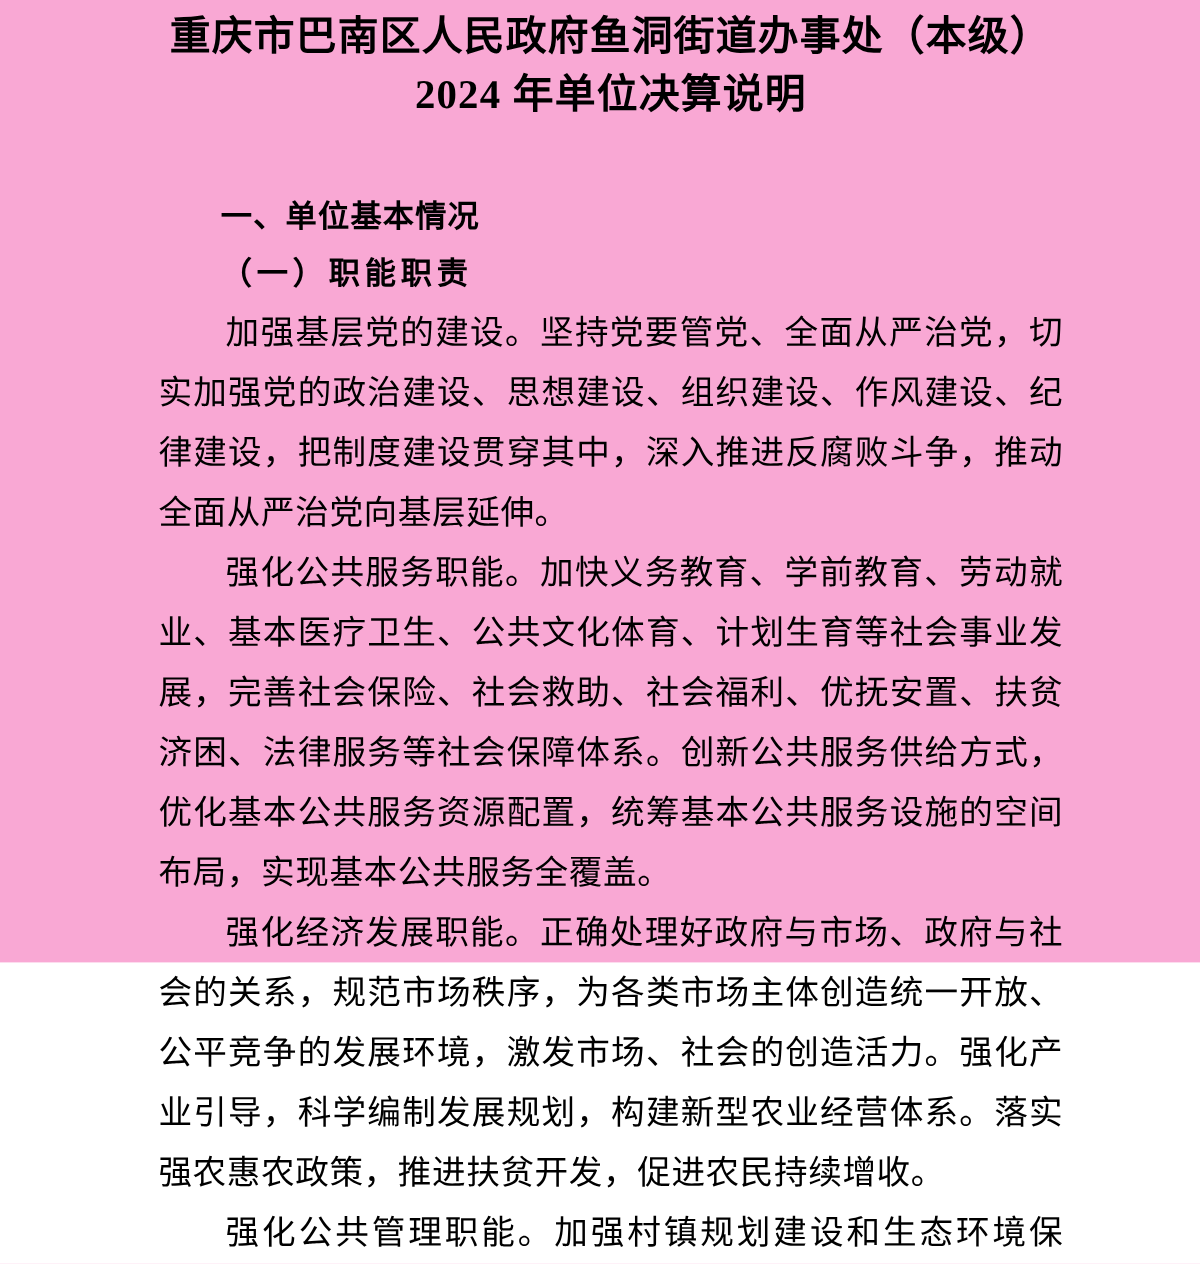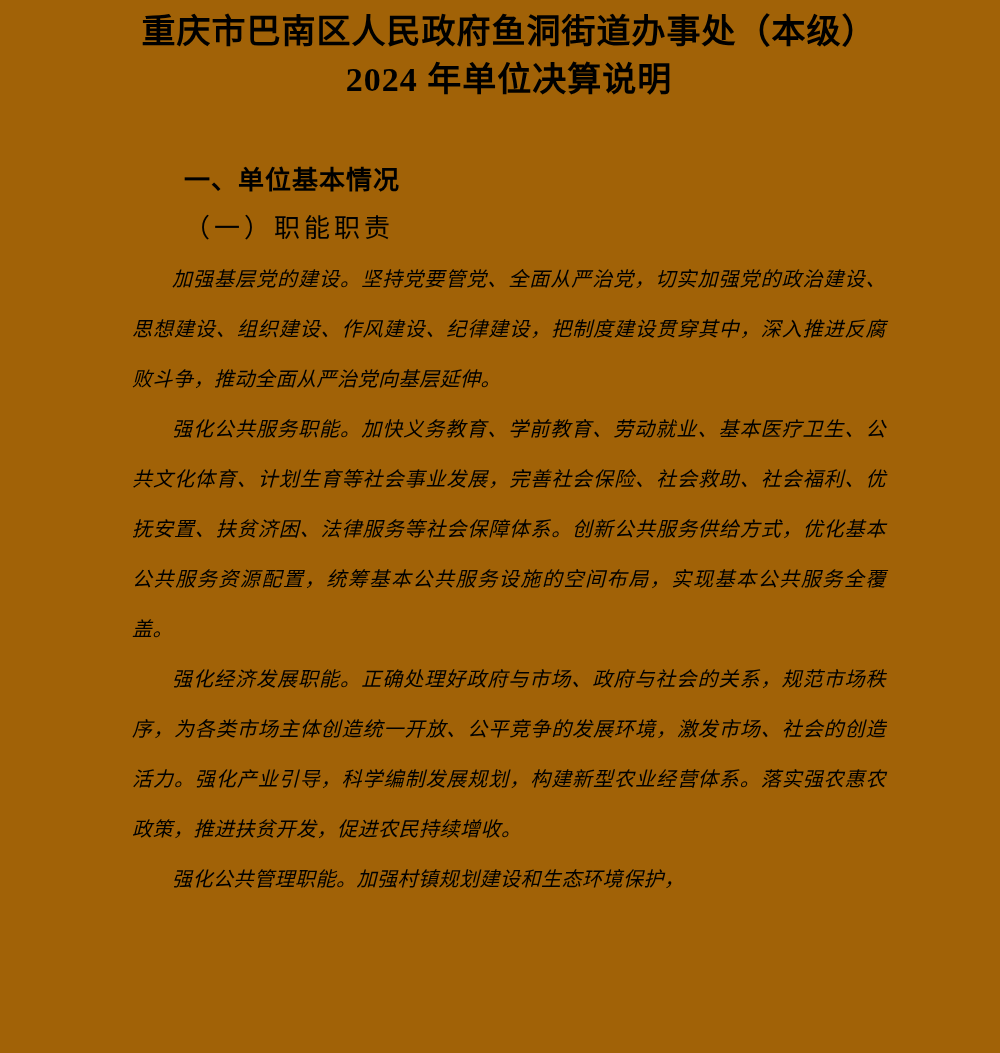--- a/index.html
+++ b/index.html
@@ -8,22 +8,22 @@
     height: 1053px;
     overflow: hidden;
     background: #ffffff;
   }
   body {
     font-family: "Liberation Serif", serif;
     color: #000000;
   }
   .page {
     width: 1000px;
-    height: 1053px;
-    background: #a16207;
+    height: 802px;
+    background: #f9a8d4;
     padding-left: 132px;
     padding-right: 114px;
     padding-top: 8px;
   }
   .doc-title {
     text-align: center;
     font-family: "Liberation Serif", serif;
     font-weight: 700;
     font-size: 34px;
     line-height: 48px;
@@ -38,37 +38,36 @@
     font-family: "Liberation Sans", sans-serif;
     font-weight: 700;
     font-size: 26px;
     line-height: 32px;
     letter-spacing: 1px;
   }
   .subsection-heading {
     margin-top: 16px;
     text-indent: 2em;
     font-family: "Liberation Serif", serif;
-    font-weight: 400;
+    font-weight: 700;
     font-size: 26px;
     line-height: 34px;
     letter-spacing: 4px;
   }
   .doc-body {
     margin-top: 8px;
   }
   .doc-body .para {
     font-family: "Liberation Serif", serif;
-    font-size: 20px;
+    font-size: 28px;
     line-height: 50px;
     text-indent: 2em;
     text-align: justify;
     text-justify: inter-character;
     letter-spacing: 0.5px;
-    font-style: italic;
   }
 </style>
 </head>
 <body>
 
 <div class="page">
 
   <h1 class="doc-title">
     <span class="title-line">重庆市巴南区人民政府鱼洞街道办事处（本级）</span>
     <span class="title-line">2024 年单位决算说明</span>

